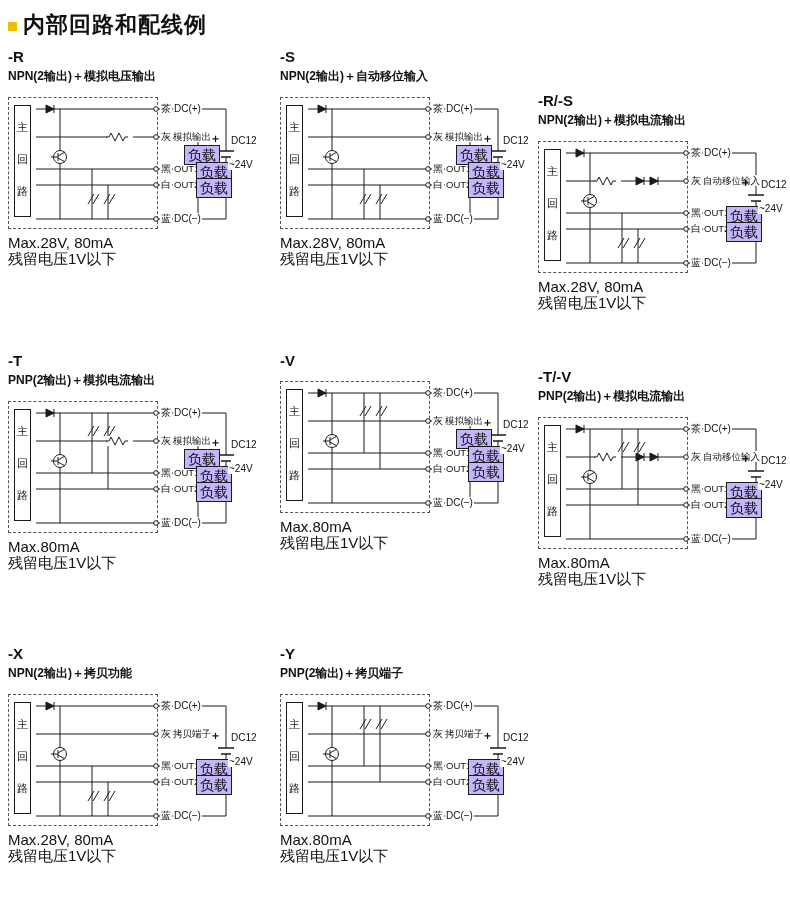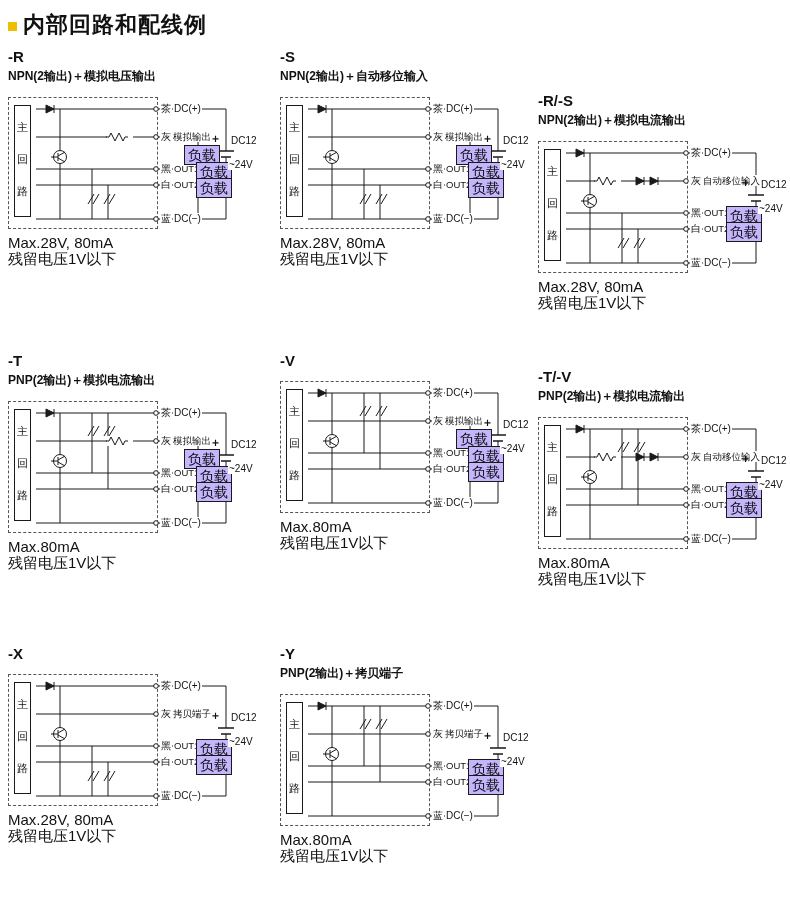--- a/index.html
+++ b/index.html
@@ -440,20 +440,21 @@
       <span class="wl plus" style="left:201px;top:40px">＋</span>
       <span class="wl" style="left:222px;top:42px">DC12</span>
       <span class="wl" style="left:220px;top:66px">~24V</span>
     </div>
     <div class="note">Max.80mA</div>
     <div class="note">残留电压1V以下</div>
   </div>
 
   <div class="card npn copy" style="left: 8px; top: 645px;">
     <div class="dtitle">-X</div>
+    <div class="dsub">NPN(2输出)＋拷贝功能</div>
     <div class="circ">
       <div class="dashed"></div>
       <svg class="csvg" viewBox="0 0 252 140" width="252" height="140">
         <use href="#d-frame"></use>
         <use href="#d-diode" transform="translate(42,16)"></use>
         <g class="dec-npn">
           <path d="M52 16 V126 M84 76 V126 M100 92 V126" stroke="#1a1a1a" fill="none" stroke-width="1"></path>
           <use href="#d-tr" transform="translate(52,64)"></use>
           <use href="#d-sw" transform="translate(84,106)"></use>
           <use href="#d-sw" transform="translate(100,106)"></use>

